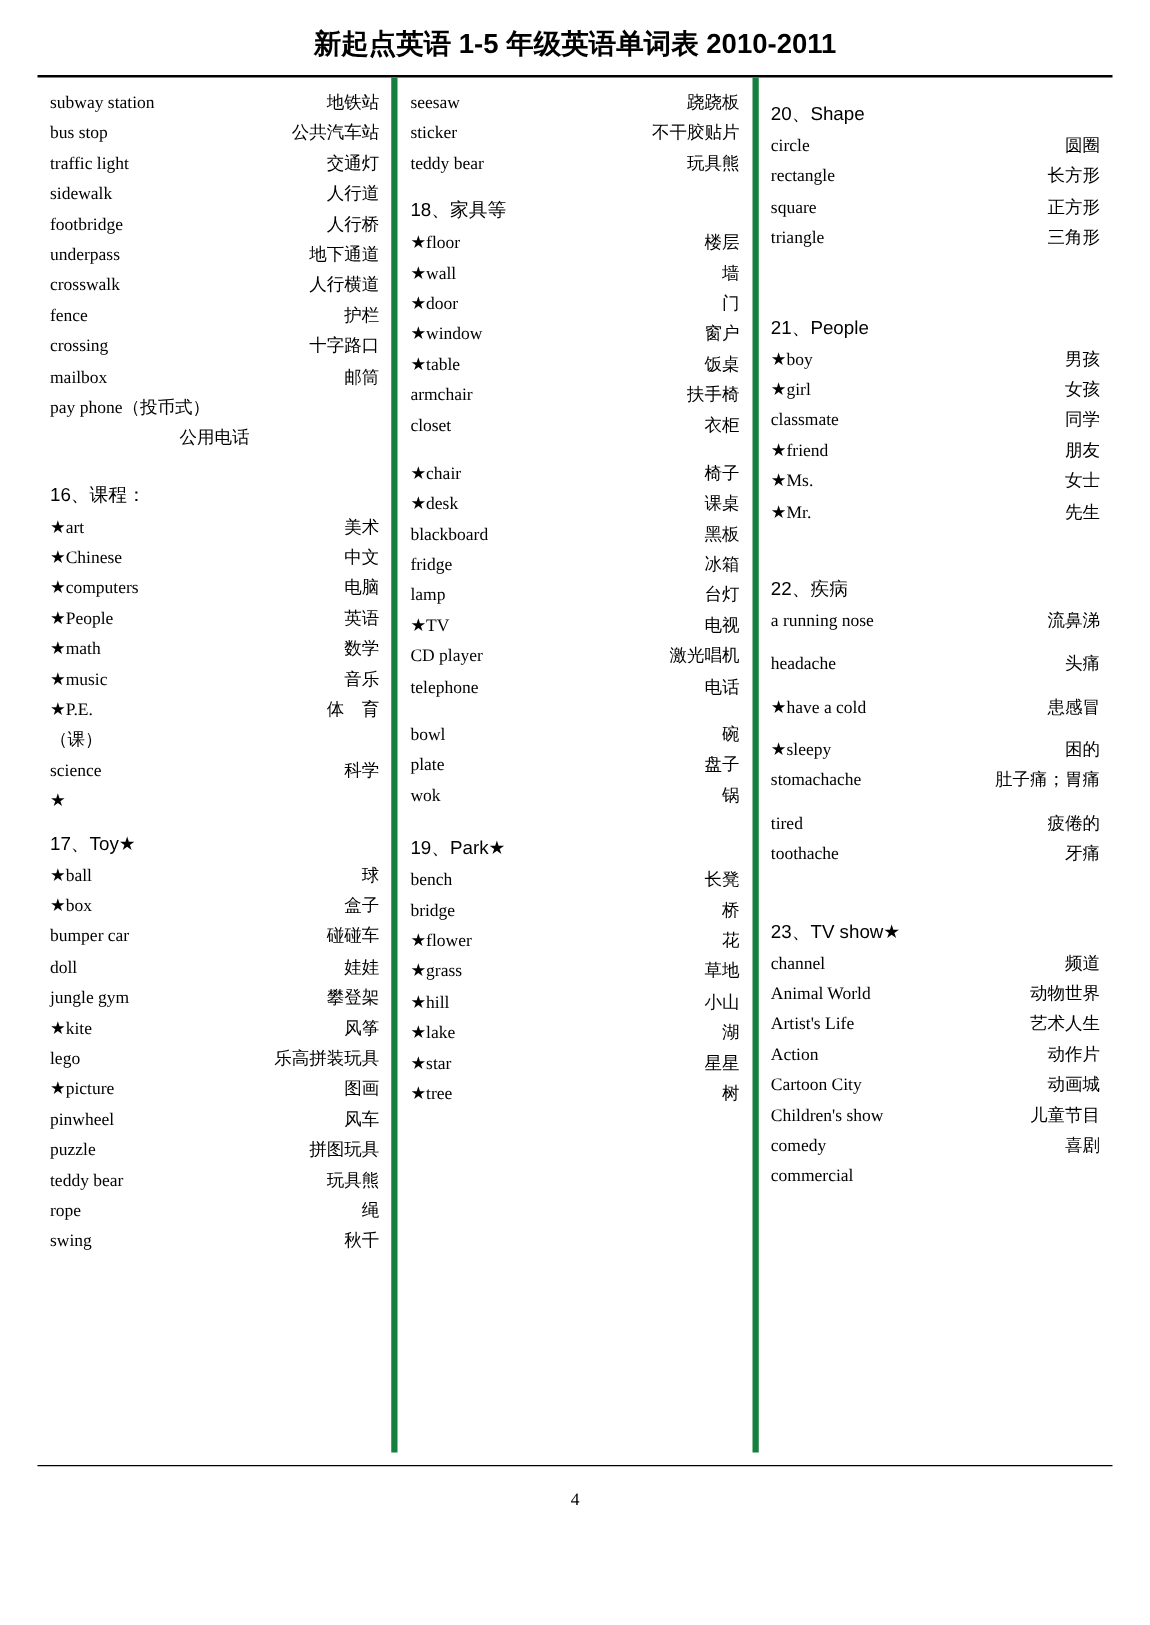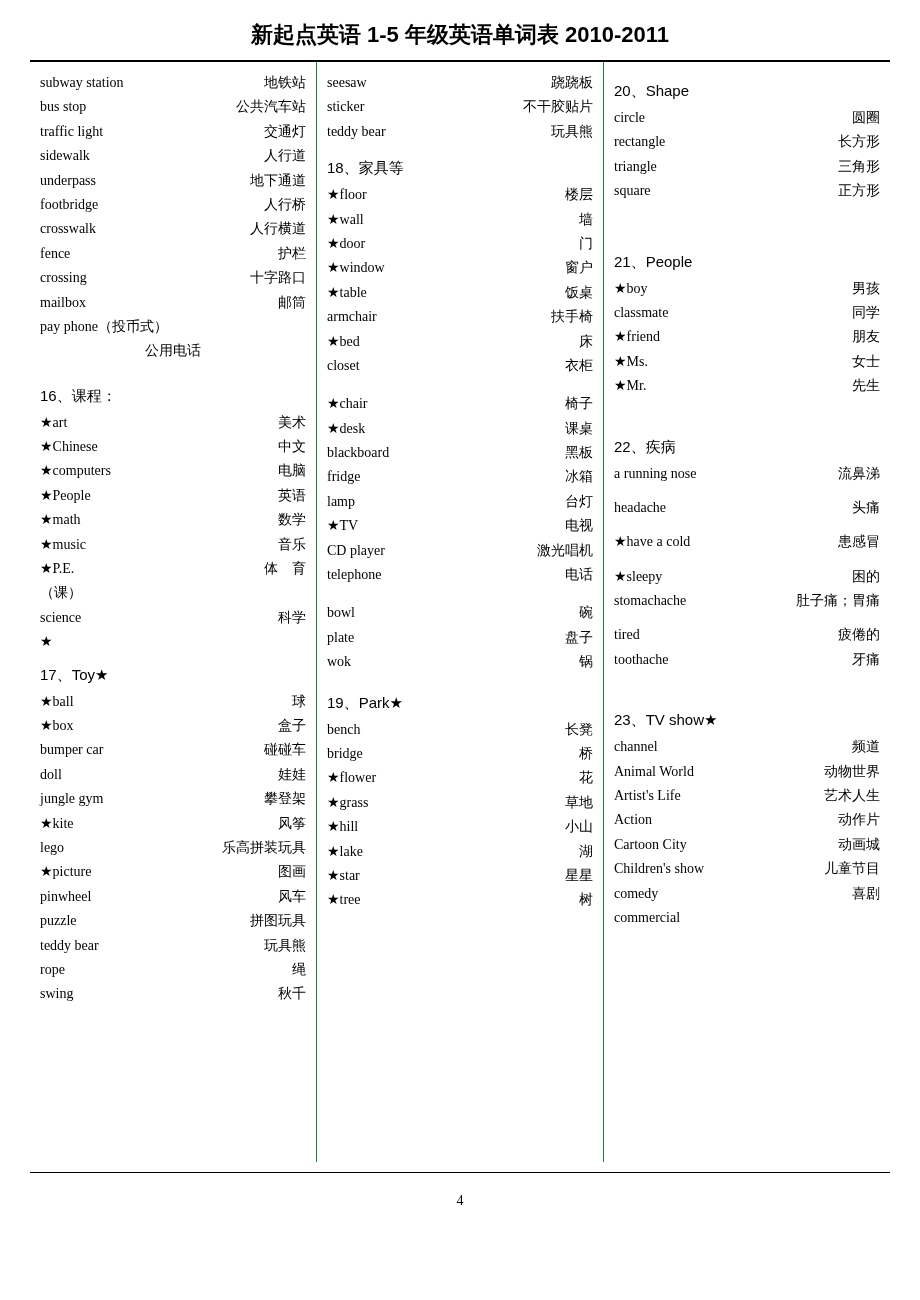--- a/index.html
+++ b/index.html
@@ -27,21 +27,21 @@
       border-top: 1px solid #000;
       margin-top: 10px;
     }
     .content-area {
       display: flex;
       border-left: none;
     }
     .col {
       flex: 1;
       padding: 8px 10px;
-      border-right: 1px solid #15803d;
+      border-right: 5px solid #15803d;
       min-height: 1100px;
     }
     .col:last-child {
       border-right: none;
     }
     .section-title {
       font-weight: normal;
       font-size: 15px;
       margin: 12px 0 6px 0;
       font-family: "SimHei", "STHeiti", sans-serif;
@@ -89,28 +89,28 @@
       </div>
       <div class="word-row">
         <span class="word-en">traffic light</span>
         <span class="word-zh">交通灯</span>
       </div>
       <div class="word-row">
         <span class="word-en">sidewalk</span>
         <span class="word-zh">人行道</span>
       </div>
       <div class="word-row">
+        <span class="word-en">footbridge</span>
+        <span class="word-zh">人行桥</span>
+      </div>
+      <div class="word-row">
         <span class="word-en">underpass</span>
         <span class="word-zh">地下通道</span>
       </div>
       <div class="word-row">
-        <span class="word-en">footbridge</span>
-        <span class="word-zh">人行桥</span>
-      </div>
-      <div class="word-row">
         <span class="word-en">crosswalk</span>
         <span class="word-zh">人行横道</span>
       </div>
       <div class="word-row">
         <span class="word-en">fence</span>
         <span class="word-zh">护栏</span>
       </div>
       <div class="word-row">
         <span class="word-en">crossing</span>
         <span class="word-zh">十字路口</span>
@@ -265,24 +265,20 @@
       </div>
       <div class="word-row">
         <span class="word-en">★table</span>
         <span class="word-zh">饭桌</span>
       </div>
       <div class="word-row">
         <span class="word-en">armchair</span>
         <span class="word-zh">扶手椅</span>
       </div>
       <div class="word-row">
-        <span class="word-en">★bed</span>
-        <span class="word-zh">床</span>
-      </div>
-      <div class="word-row">
         <span class="word-en">closet</span>
         <span class="word-zh">衣柜</span>
       </div>
       <div style="height:12px;"></div>
       <div class="word-row">
         <span class="word-en">★chair</span>
         <span class="word-zh">椅子</span>
       </div>
       <div class="word-row">
         <span class="word-en">★desk</span>
@@ -370,36 +366,40 @@
       <div class="section-title">20、Shape</div>
       <div class="word-row">
         <span class="word-en">circle</span>
         <span class="word-zh">圆圈</span>
       </div>
       <div class="word-row">
         <span class="word-en">rectangle</span>
         <span class="word-zh">长方形</span>
       </div>
       <div class="word-row">
+        <span class="word-en">square</span>
+        <span class="word-zh">正方形</span>
+      </div>
+      <div class="word-row">
         <span class="word-en">triangle</span>
         <span class="word-zh">三角形</span>
       </div>
-      <div class="word-row">
-        <span class="word-en">square</span>
-        <span class="word-zh">正方形</span>
-      </div>
     </div>
 
     <div style="margin-top:50px;">
       <div class="section-title">21、People</div>
       <div class="word-row">
         <span class="word-en">★boy</span>
         <span class="word-zh">男孩</span>
       </div>
       <div class="word-row">
+        <span class="word-en">★girl</span>
+        <span class="word-zh">女孩</span>
+      </div>
+      <div class="word-row">
         <span class="word-en">classmate</span>
         <span class="word-zh">同学</span>
       </div>
       <div class="word-row">
         <span class="word-en">★friend</span>
         <span class="word-zh">朋友</span>
       </div>
       <div class="word-row">
         <span class="word-en">★Ms.</span>
         <span class="word-zh">女士</span>

